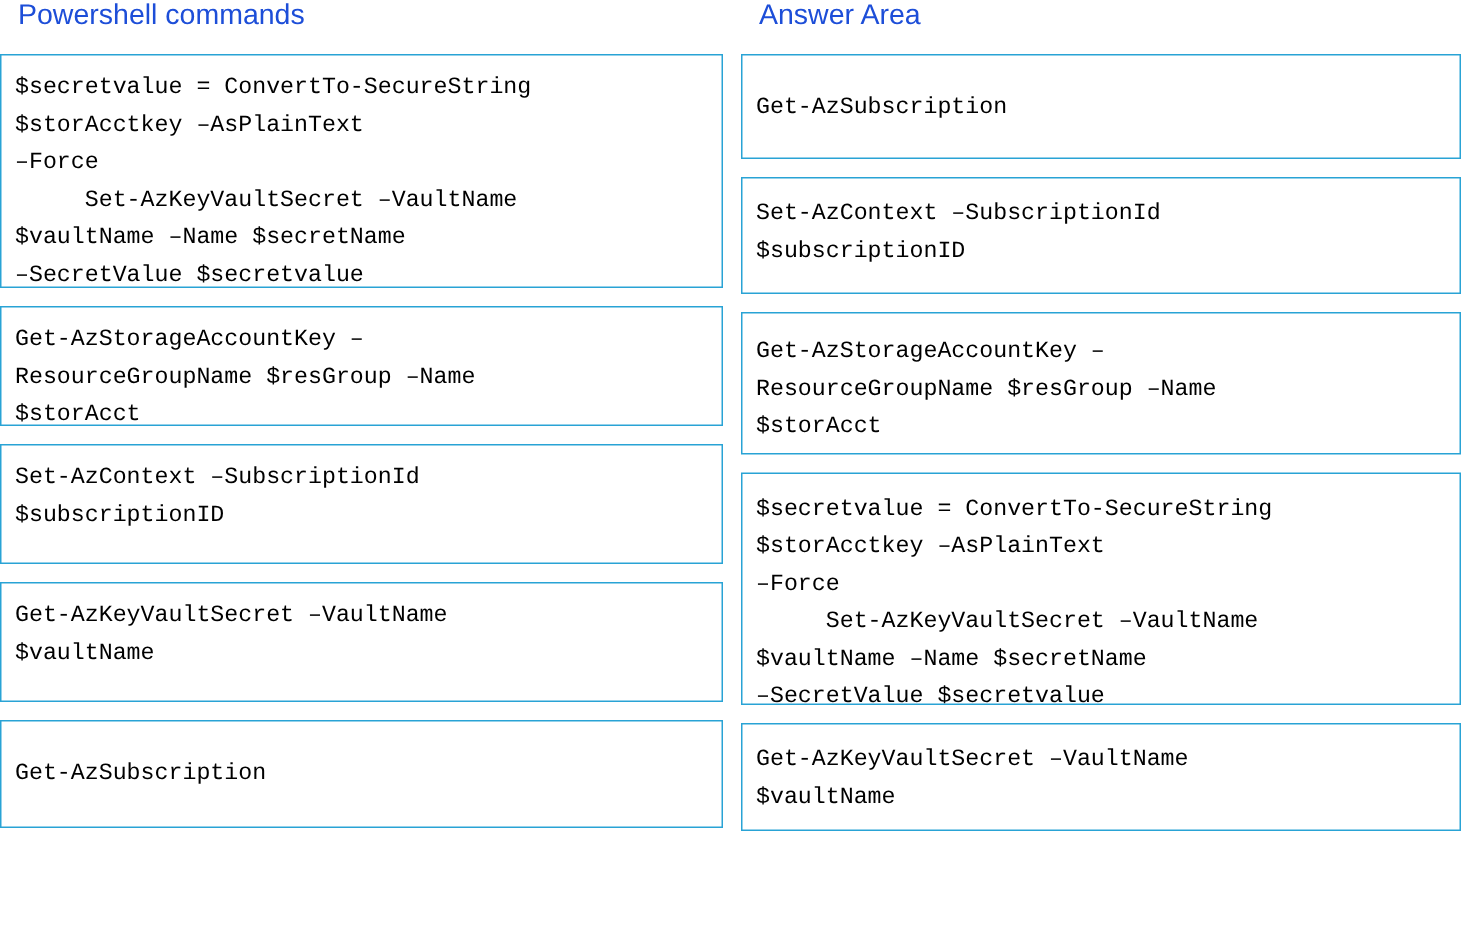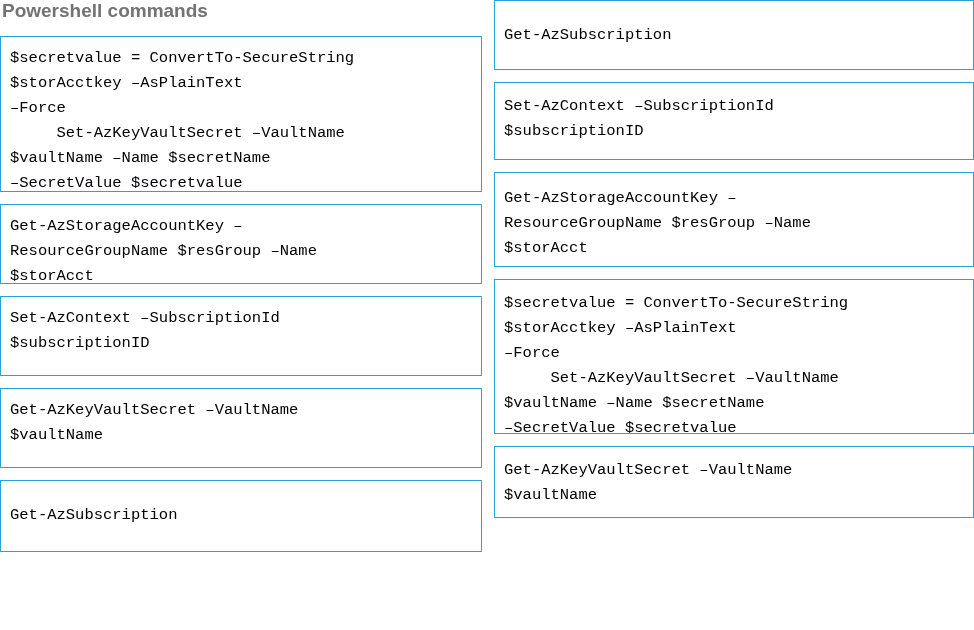--- a/index.html
+++ b/index.html
@@ -26,25 +26,25 @@
     left: 0px;
     width: 482px;
   }
   .col-right {
     left: 494px;
     width: 480px;
   }
   .col-title {
     font-family: "Liberation Sans", sans-serif;
     font-size: 19px;
-    font-weight: bold;
-    color: #737373;
+    font-weight: normal;
+    color: #1d4ed8;
     margin: 0 0 14px 0;
     line-height: 22px;
-    padding-left: 2px;
+    padding-left: 12px;
   }
   .card {
     border: 1px solid #29a3d5;
     background: #ffffff;
     box-sizing: border-box;
     font-family: "Liberation Mono", monospace;
     font-size: 15.5px;
     line-height: 25px;
     color: #000000;
     padding: 10px 9px 10px 9px;
@@ -85,20 +85,21 @@
 ResourceGroupName $resGroup –Name
 $storAcct</div>
     <div class="card c2">Set-AzContext –SubscriptionId
 $subscriptionID</div>
     <div class="card c3">Get-AzKeyVaultSecret –VaultName
 $vaultName</div>
     <div class="card c4">Get-AzSubscription</div>
   </div>
 
   <div class="column col-right">
+    <h2 class="col-title">Answer Area</h2>
     <div class="card c0">Get-AzSubscription</div>
     <div class="card c1">Set-AzContext –SubscriptionId
 $subscriptionID</div>
     <div class="card c2">Get-AzStorageAccountKey –
 ResourceGroupName $resGroup –Name
 $storAcct</div>
     <div class="card c3">$secretvalue = ConvertTo-SecureString
 $storAcctkey –AsPlainText
 –Force
      Set-AzKeyVaultSecret –VaultName

